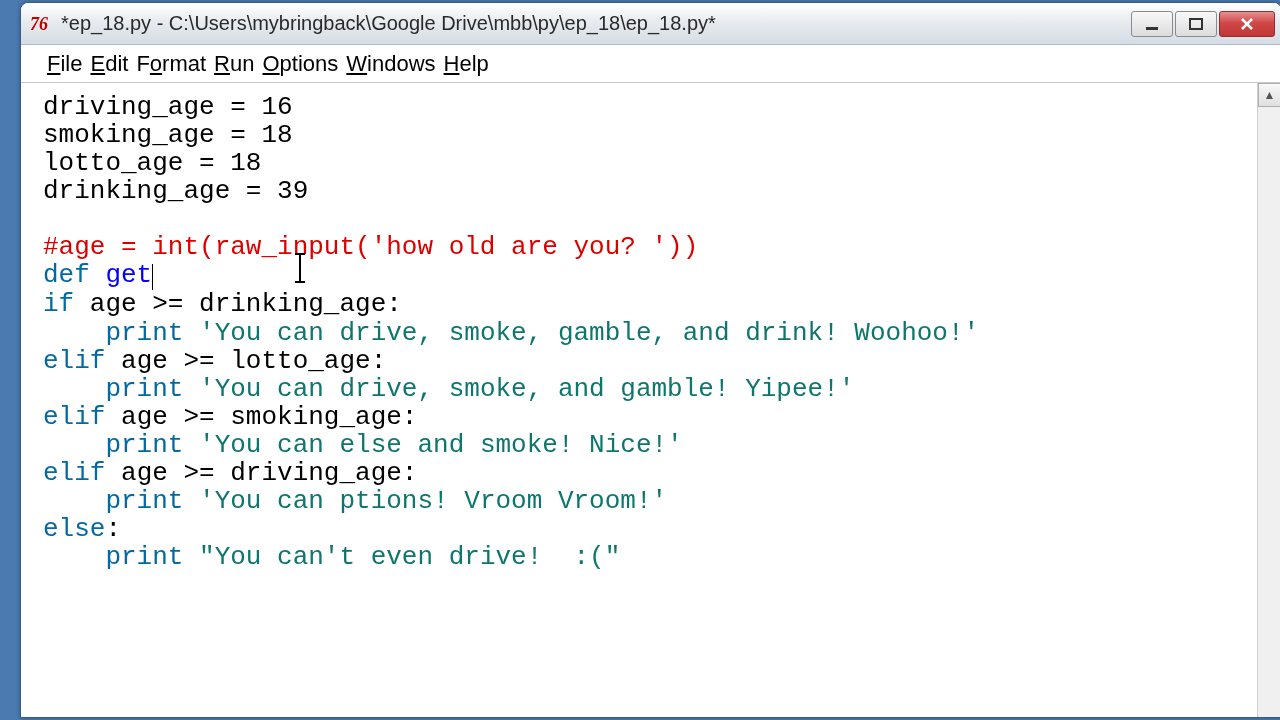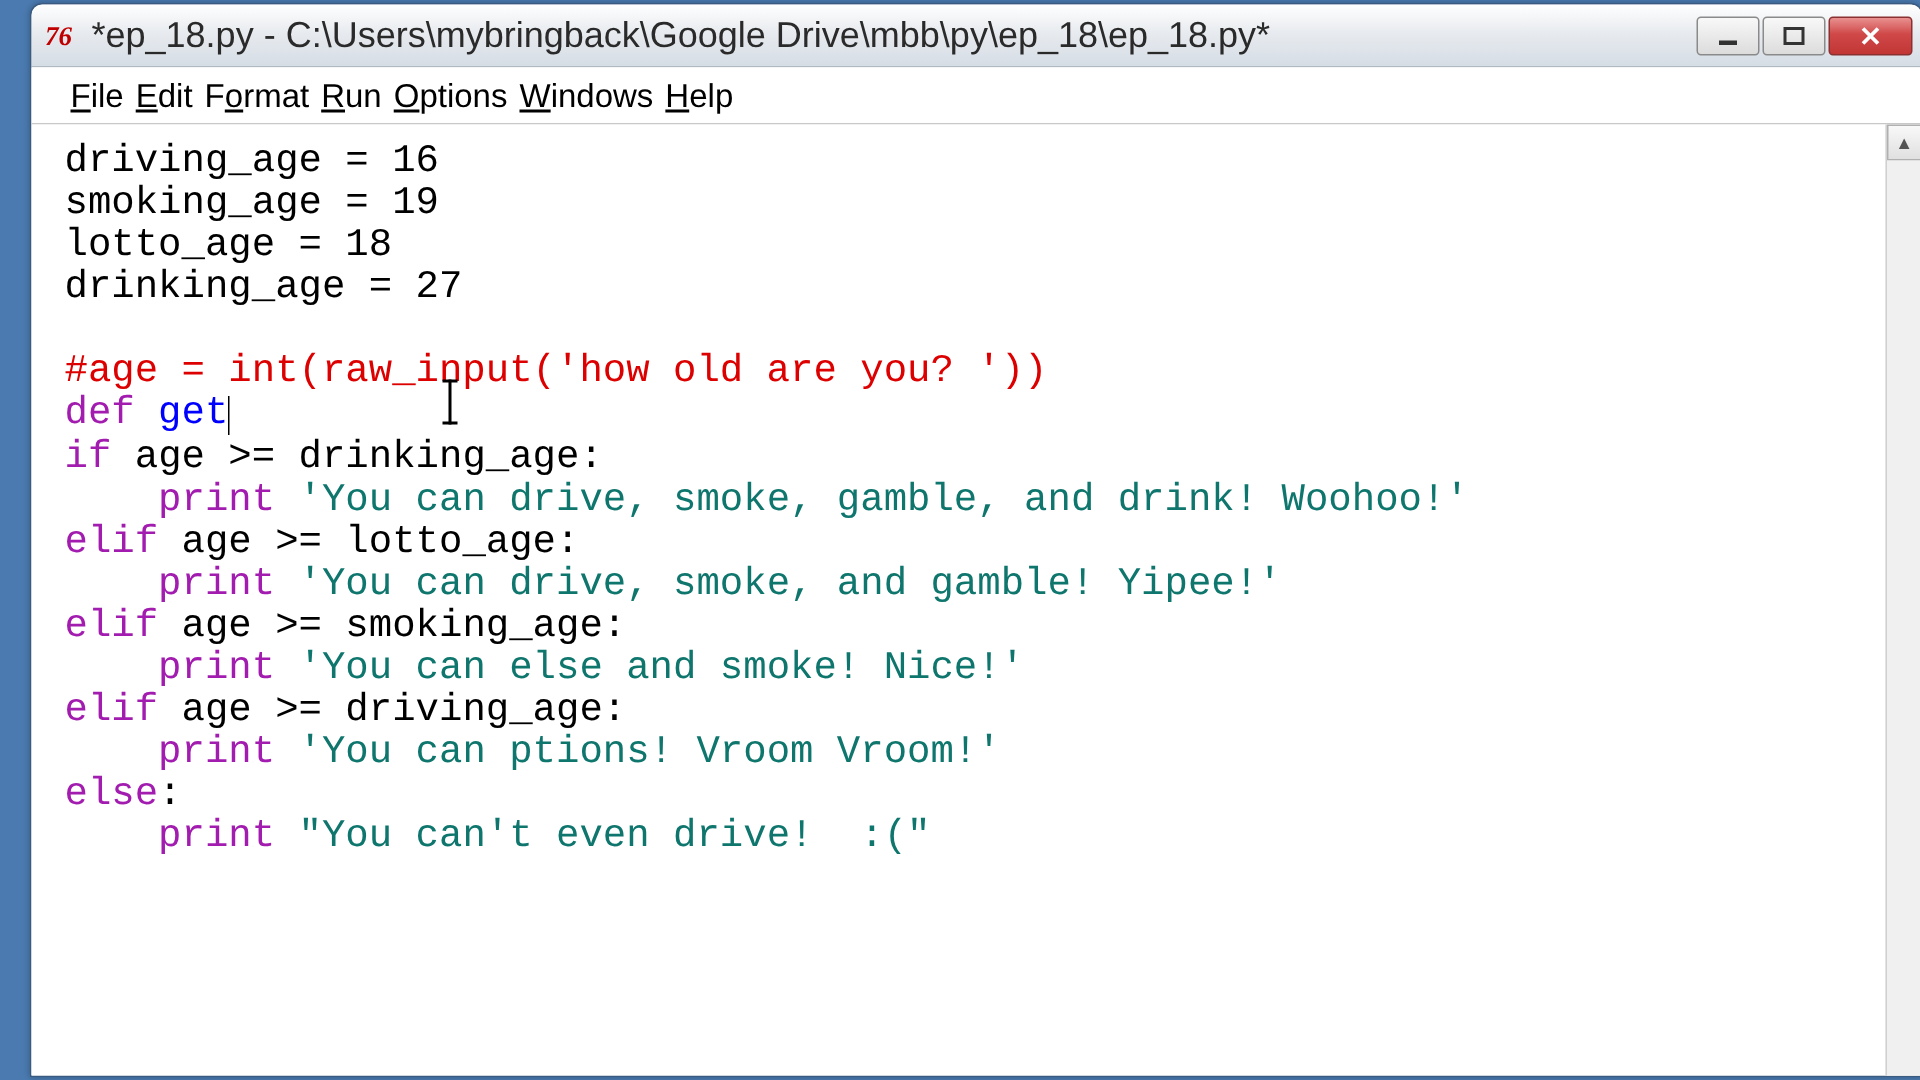--- a/index.html
+++ b/index.html
@@ -36,21 +36,21 @@
   width: 26px;
   height: 26px;
   margin-right: 8px;
   display: flex;
   align-items: center;
   justify-content: center;
 }
 .app-icon svg { width: 24px; height: 24px; }
 .title-text {
   flex: 1;
-  font-size: 24px;
+  font-size: 20px;
   color: #2a2a2a;
 }
 .win-controls {
   display: flex;
   gap: 2px;
 }
 .win-btn {
   width: 42px;
   height: 26px;
   border: 1px solid #8a8a8a;
@@ -110,21 +110,21 @@
   background: linear-gradient(to bottom, #f8f8f8, #e0e0e0);
   border: 1px solid #b0b0b0;
   display: flex;
   align-items: center;
   justify-content: center;
   font-size: 12px;
   color: #555;
 }
 .scroll-track { flex: 1; background: #f0f0f0; }
 
-.tok-kw { color: #a21caf; }
+.tok-kw { color: #0369a1; }
 .tok-com { color: #dd0000; }
 .tok-str { color: #0f766e; }
 .tok-def { color: #0000ff; text-align: right; }
 .cursor-caret {
   display: inline-block;
   width: 1px;
   height: 26px;
   background: #000;
   vertical-align: text-bottom;
   position: relative;
@@ -192,23 +192,23 @@
     <div class="menu-item"><span class="ul">E</span>dit</div>
     <div class="menu-item">F<span class="ul">o</span>rmat</div>
     <div class="menu-item"><span class="ul">R</span>un</div>
     <div class="menu-item"><span class="ul">O</span>ptions</div>
     <div class="menu-item"><span class="ul">W</span>indows</div>
     <div class="menu-item"><span class="ul">H</span>elp</div>
   </div>
 
   <div class="editor-wrap">
     <div class="editor"><span>driving_age = 16</span>
-<span>smoking_age = 19</span>
+<span>smoking_age = 18</span>
 <span>lotto_age = 18</span>
-<span>drinking_age = 27</span>
+<span>drinking_age = 39</span>
 <span></span>
 <span class="tok-com">#age = int(raw_input('how old are you? '))</span>
 <span class="tok-kw">def</span><span class="tok-def"> get</span><span class="cursor-caret"></span>
 <span class="tok-kw">if</span><span> age &gt;= drinking_age:</span>
 <span class="tok-kw">    print</span><span class="tok-str"> 'You can drive, smoke, gamble, and drink! Woohoo!'</span>
 <span class="tok-kw">elif</span><span> age &gt;= lotto_age:</span>
 <span class="tok-kw">    print</span><span class="tok-str"> 'You can drive, smoke, and gamble! Yipee!'</span>
 <span class="tok-kw">elif</span><span> age &gt;= smoking_age:</span>
 <span class="tok-kw">    print</span><span class="tok-str"> 'You can else and smoke! Nice!'</span>
 <span class="tok-kw">elif</span><span> age &gt;= driving_age:</span>

